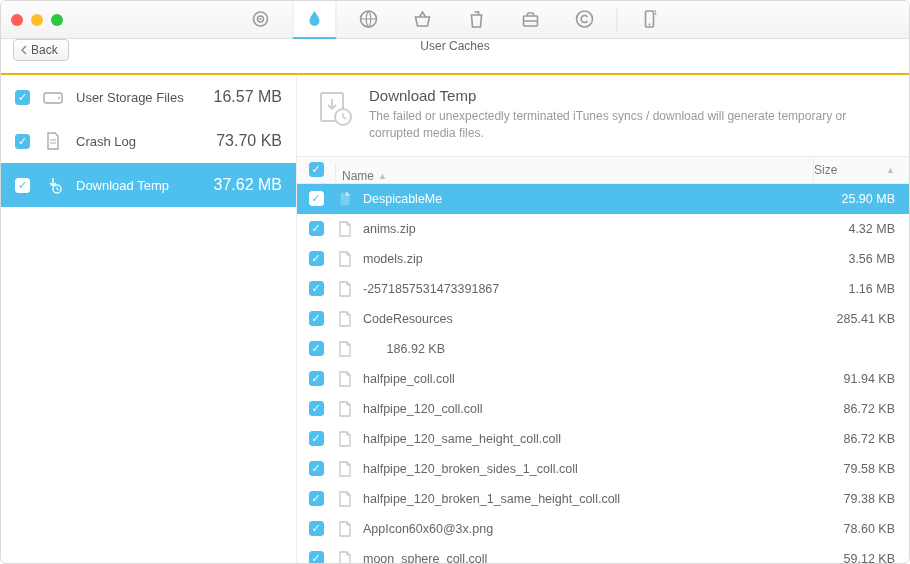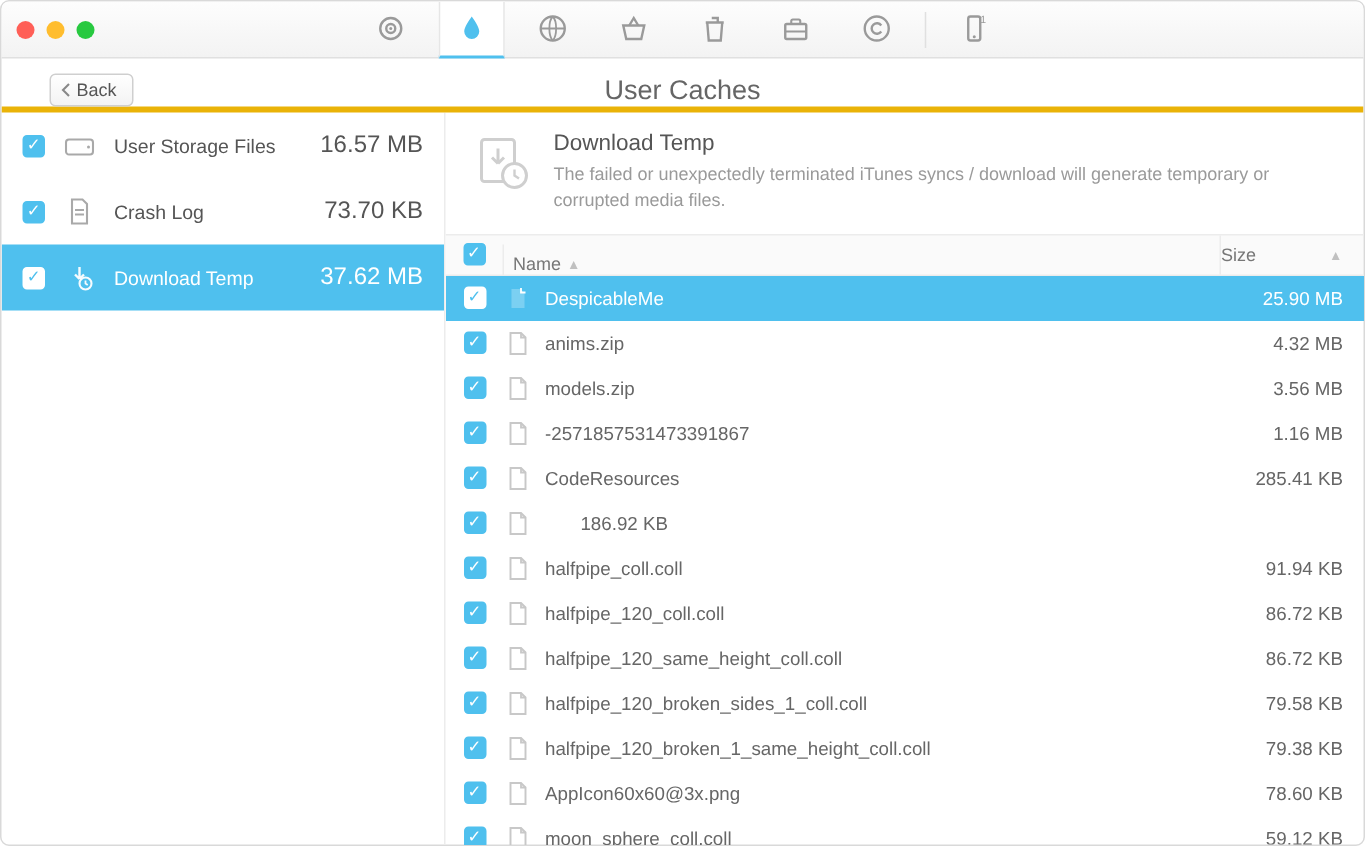--- a/index.html
+++ b/index.html
@@ -53,44 +53,44 @@
   border-bottom: 2px solid #4fc0ee;
   border-left: 1px solid #e6e6e6;
   border-right: 1px solid #e6e6e6;
   background: #fff;
 }
 .toolbar svg { width: 20px; height: 20px; }
 .tool-sep { width:1px; height:24px; background:#e0e0e0; align-self:center; }
 .subbar {
   height: 36px;
   display: flex;
-  align-items: flex-end;
-  padding: 0 32px;
-  border-bottom: 4px solid #eab308;
+  align-items: flex-start;
+  padding: 0 12px;
+  border-bottom: 2px solid #eab308;
   position: relative;
 }
 .back-btn {
   height: 22px;
   padding: 0 10px 0 6px;
   border: 1px solid #cfcfcf;
   border-radius: 4px;
   background: linear-gradient(#fff,#f3f3f3);
   display: flex;
   align-items: center;
   gap: 4px;
   font-size: 12px;
   color: #555;
   cursor: pointer;
 }
 .subtitle {
   position: absolute;
   left: 50%;
   transform: translateX(-50%);
   color: #666;
-  font-size: 18px;
+  font-size: 12px;
 }
 .main { flex: 1; display: flex; overflow: hidden; }
 .sidebar {
   width: 296px;
   border-right: 1px solid #ececec;
   overflow-y: auto;
 }
 .side-row {
   height: 44px;
   display: flex;

